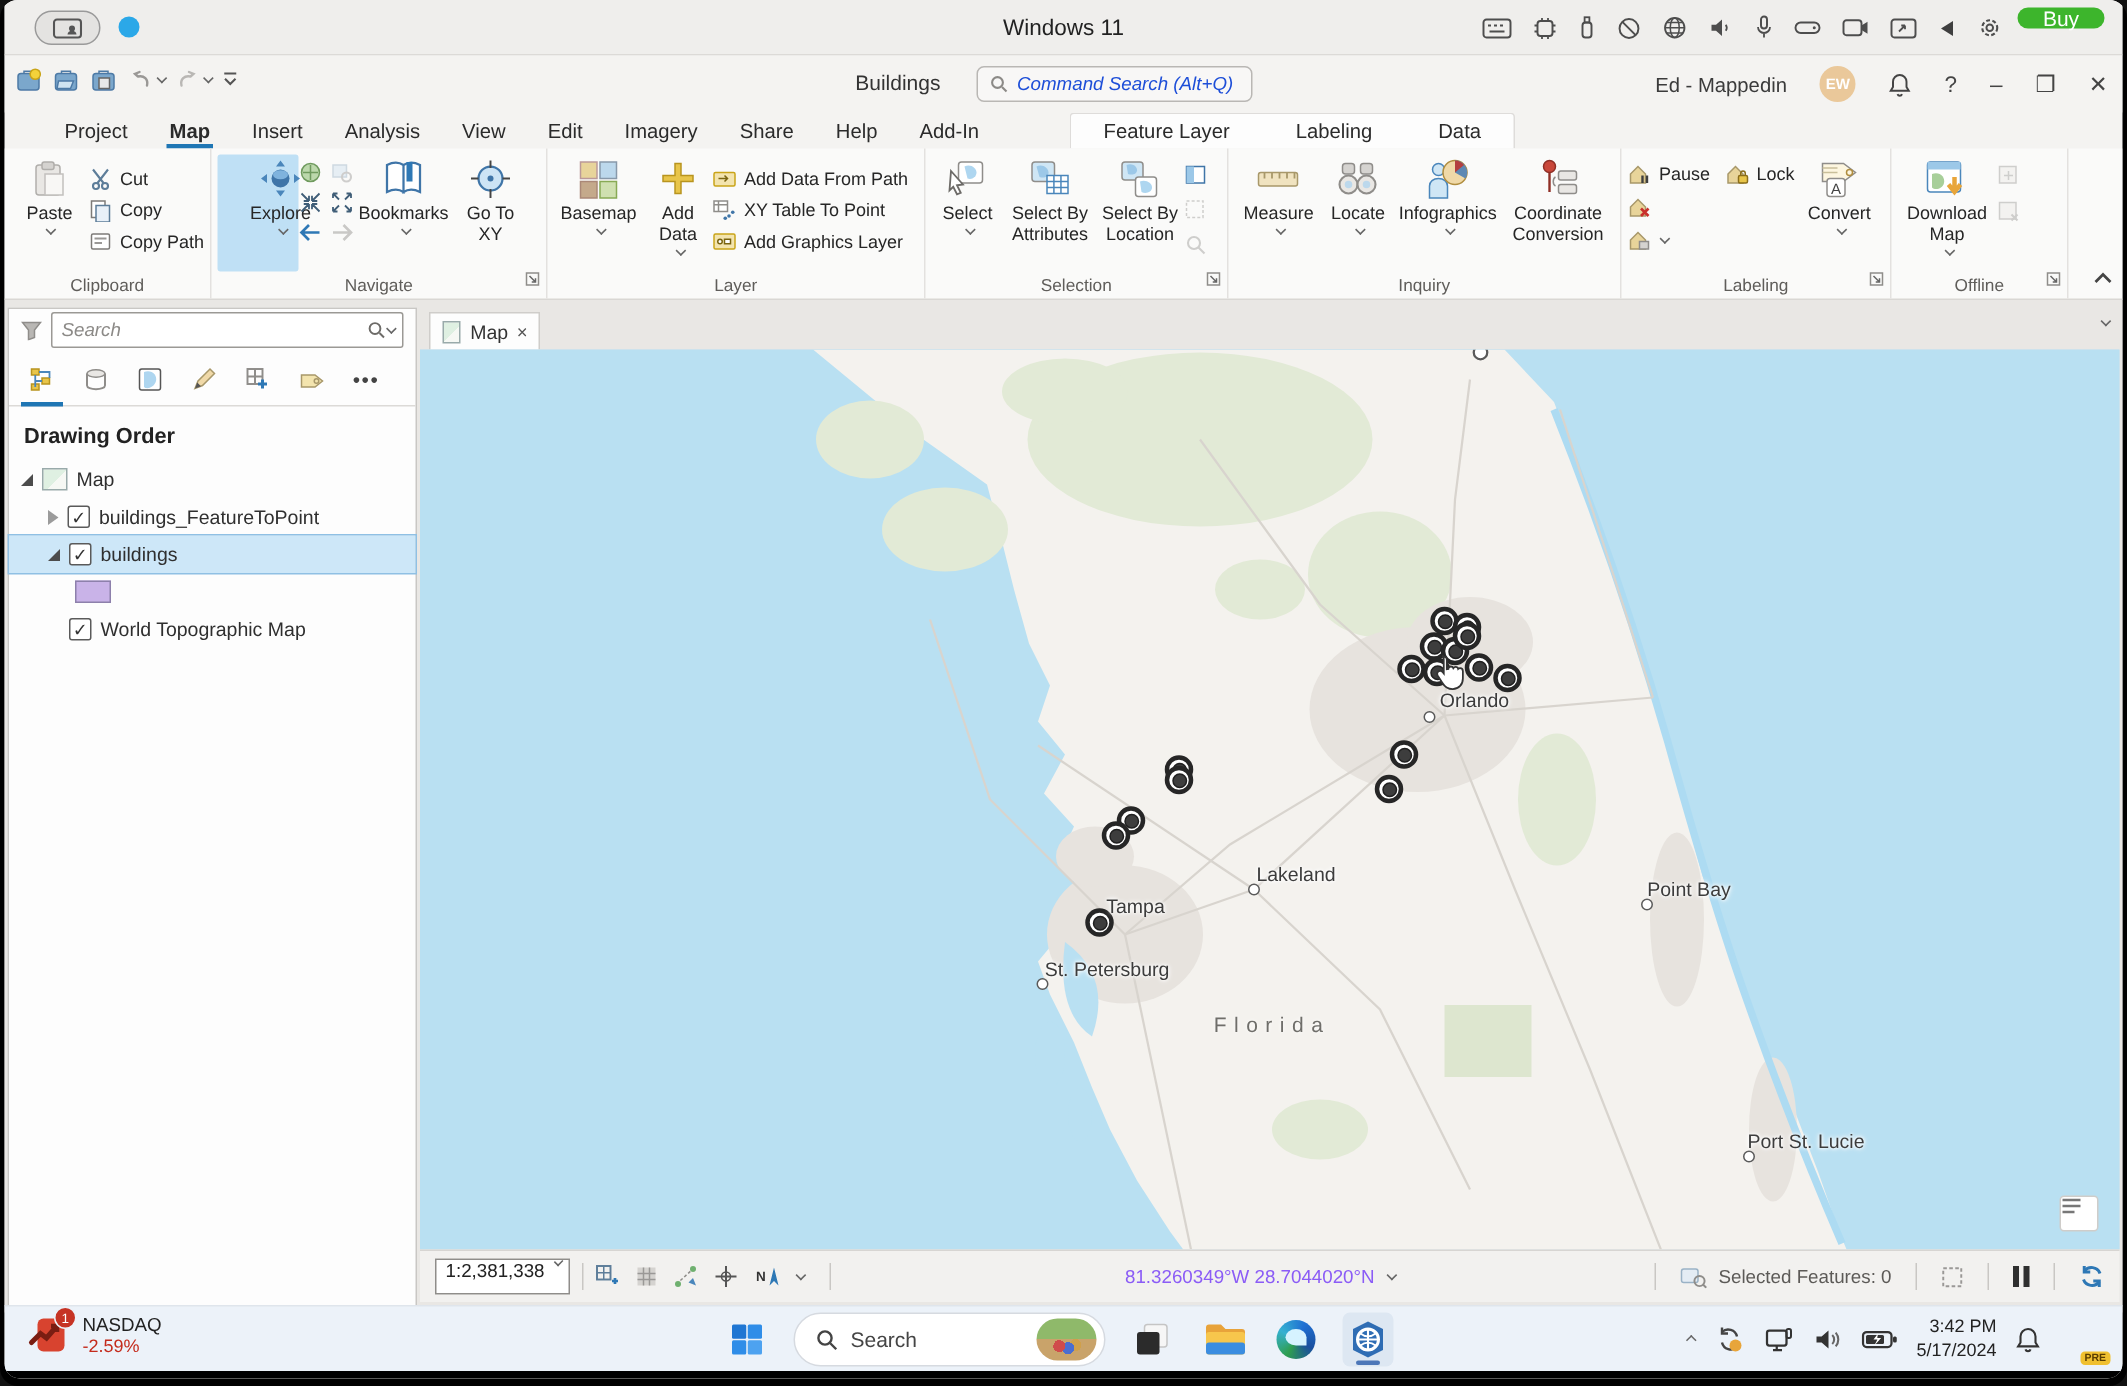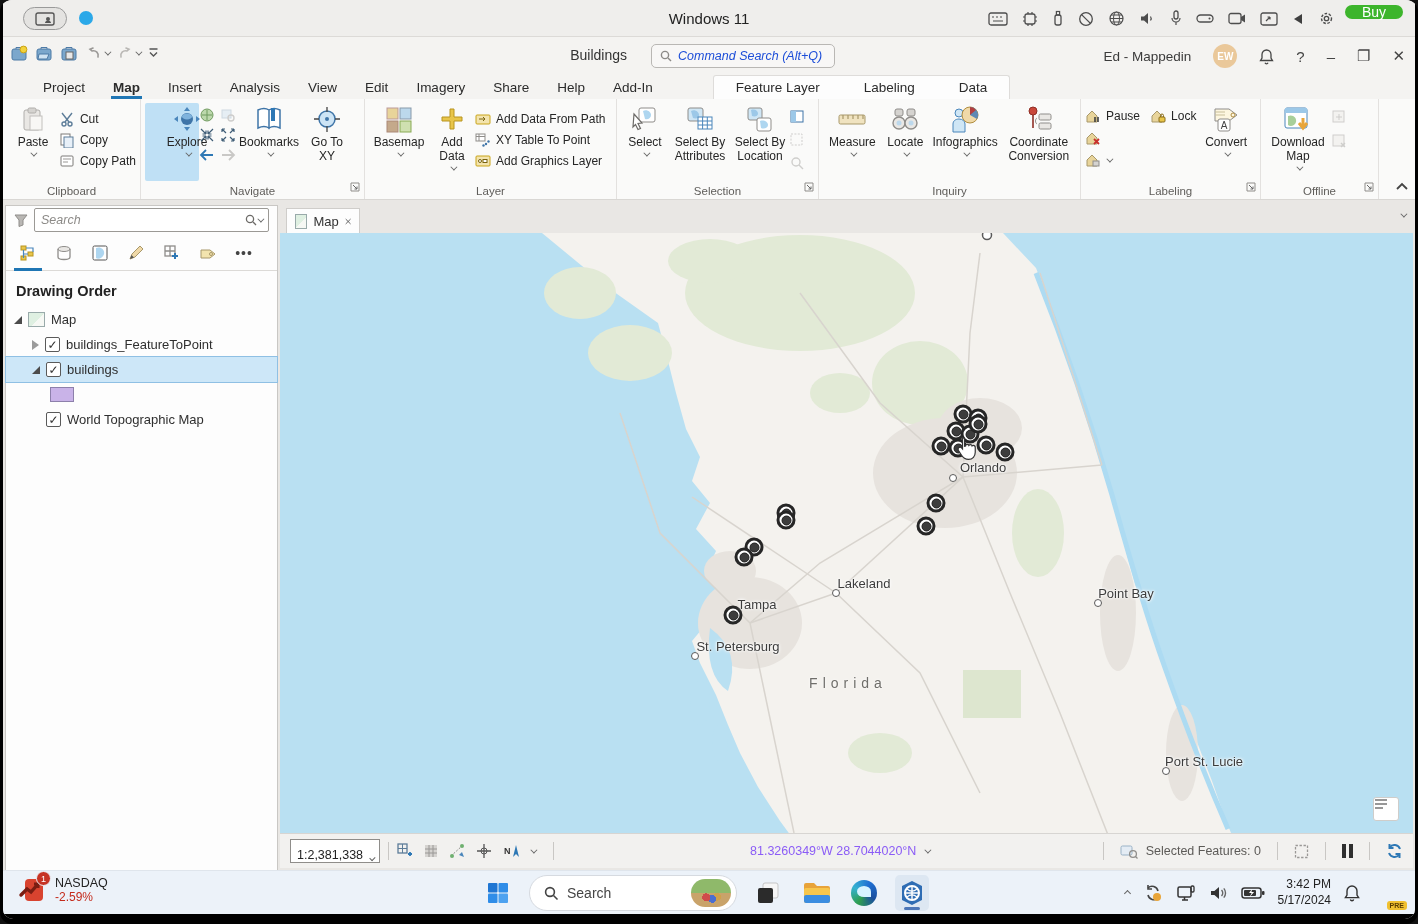--- a/index.html
+++ b/index.html
@@ -87,21 +87,21 @@
   .city-label { position:absolute; transform:translate(-50%,-50%); font-size:13px; color:#3c3c3c; white-space:nowrap; text-shadow:0 0 2px #fff,0 0 3px #fff,0 0 4px #fff; }
   .state-label { position:absolute; transform:translate(-50%,-50%); font-size:14px; color:#6f6e6a; letter-spacing:5px; text-shadow:0 0 3px #fff; }
   .city-dot { position:absolute; width:8px; height:8px; border:1.6px solid #5a5a5a; border-radius:50%; background:#fff; transform:translate(-50%,-50%); }
   .bmarker { position:absolute; width:19px; height:19px; border:3px solid #262626; background:#fff; border-radius:50%; transform:translate(-50%,-50%); display:flex; align-items:center; justify-content:center; }
   .bmarker::after { content:""; width:8px; height:8px; border-radius:50%; background:#3d3d3d; border:1px solid #202020; }
   .map-float-btn { position:absolute; right:14px; bottom:12px; width:26px; height:24px; background:#fff; border:1px solid #cfcdca; border-radius:3px; display:flex; align-items:center; justify-content:center; }
   .cursor-hand { position:absolute; pointer-events:none; }
 
   
   .map-statusbar { position:absolute; left:0; right:0; bottom:0; height:35px; background:#f2f1ef; border-top:1px solid #d7d5d2; display:flex; align-items:center; font-size:12.5px; color:#3f3f3f; }
-  .scale-box { margin-left:10px; width:90px; height:24px; background:#fff; border:1px solid #8f8d8a; display:flex; align-items:flex-end; padding:0 6px; gap:6px; }
+  .scale-box { margin-left:10px; width:90px; height:24px; background:#fff; border:1px solid #8f8d8a; display:flex; align-items:flex-start; padding:0 6px; gap:6px; }
   .scale-box .val { flex:1; font-size:12.5px; color:#222; }
   .sb-sep { width:1px; height:18px; background:#c9c7c4; margin:0 8px; }
   .sb-icons { display:flex; align-items:center; gap:10px; }
   .sb-coords { position:absolute; left:470px; display:flex; align-items:center; gap:8px; color:#8b5cf6; }
   .sb-right { position:absolute; right:10px; display:flex; align-items:center; gap:8px; color:#5c5a57; }
   .pause-ic { display:flex; gap:3px; }
   .pause-ic i { width:4px; height:14px; background:#2f2f2f; }
 
   
   .taskbar { position:absolute; left:0; bottom:5px; width:100%; height:44px; background:#ecf2f9; border-top:1px solid #dfe5ec; }

